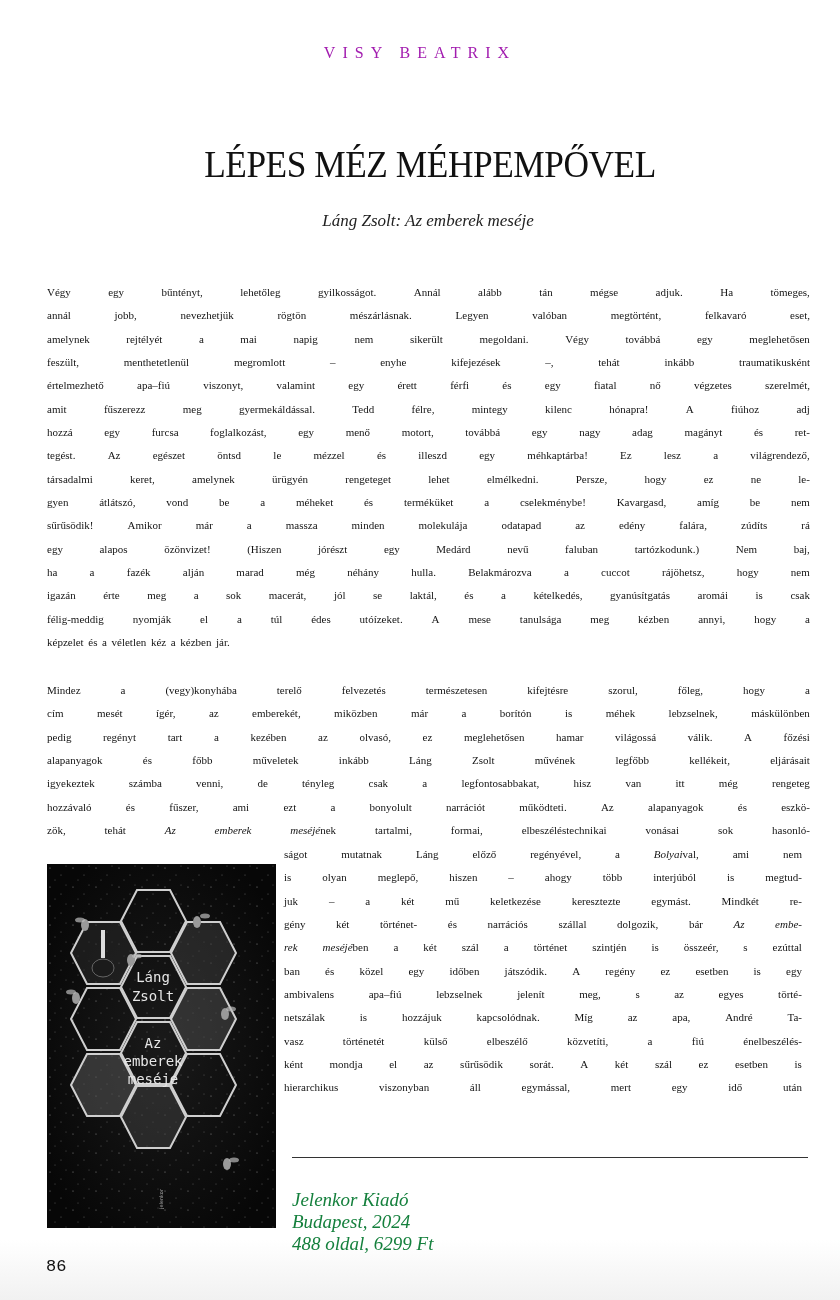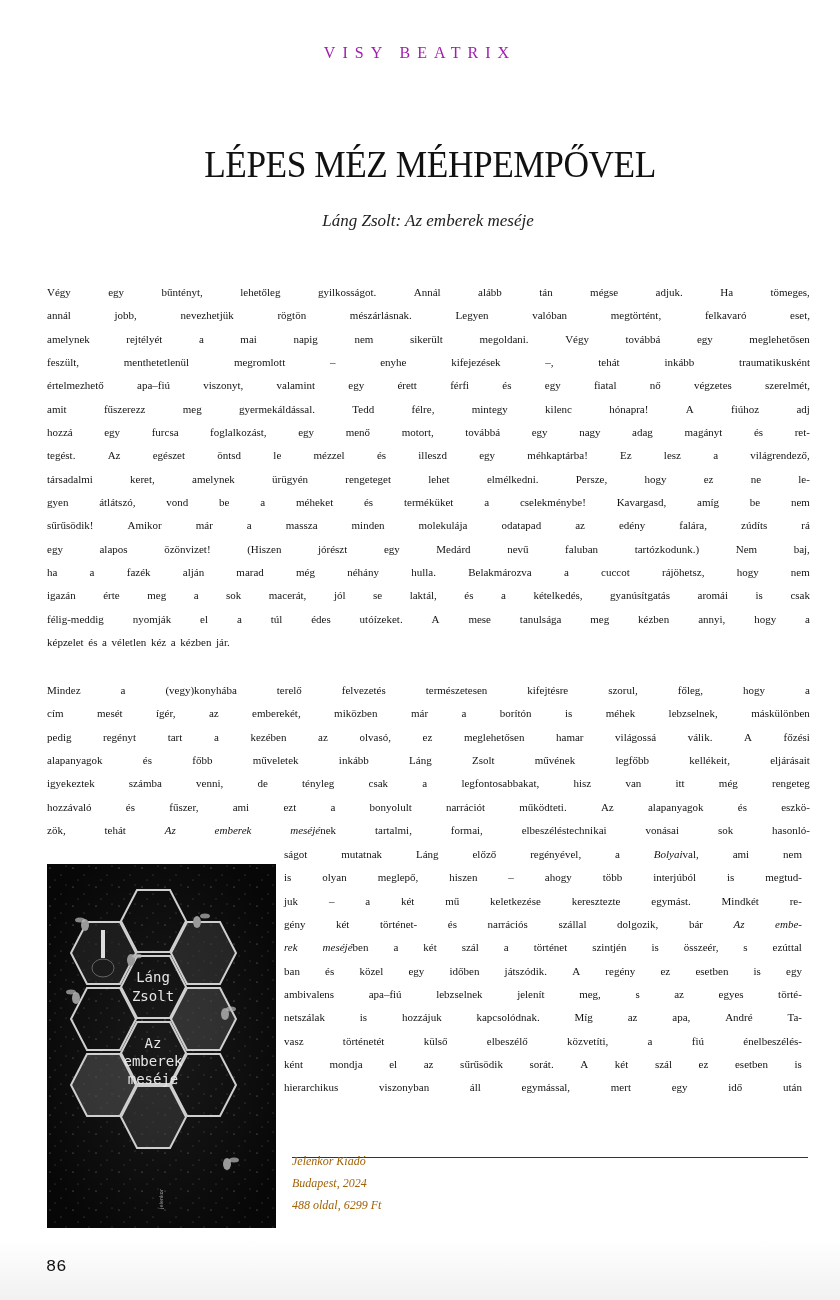--- a/index.html
+++ b/index.html
@@ -39,23 +39,23 @@
   .cover {
     position: absolute; left: 47px; top: 864px; width: 229px; height: 364px;
     background: #0c0c0c;
     overflow: hidden;
   }
   .footrule {
     position: absolute; left: 292px; top: 1157px; width: 516px; height: 1px;
     background: #333;
   }
   .pubinfo {
-    position: absolute; left: 292px; top: 1150px;
-    font-family: "Liberation Serif", serif; font-style: italic; font-size: 12px;
-    line-height: 22px; color: #a16207;
+    position: absolute; left: 292px; top: 1189px;
+    font-family: "Liberation Serif", serif; font-style: italic; font-size: 19px;
+    line-height: 22px; color: #15803d;
   }
   .pageno {
     position: absolute; left: 46px; top: 1257px;
     font-family: Liberation Mono, monospace; font-size: 17px; color: #111;
   }
 </style>
 </head>
 <body>
 
 <div class="author">VISY BEATRIX</div>

